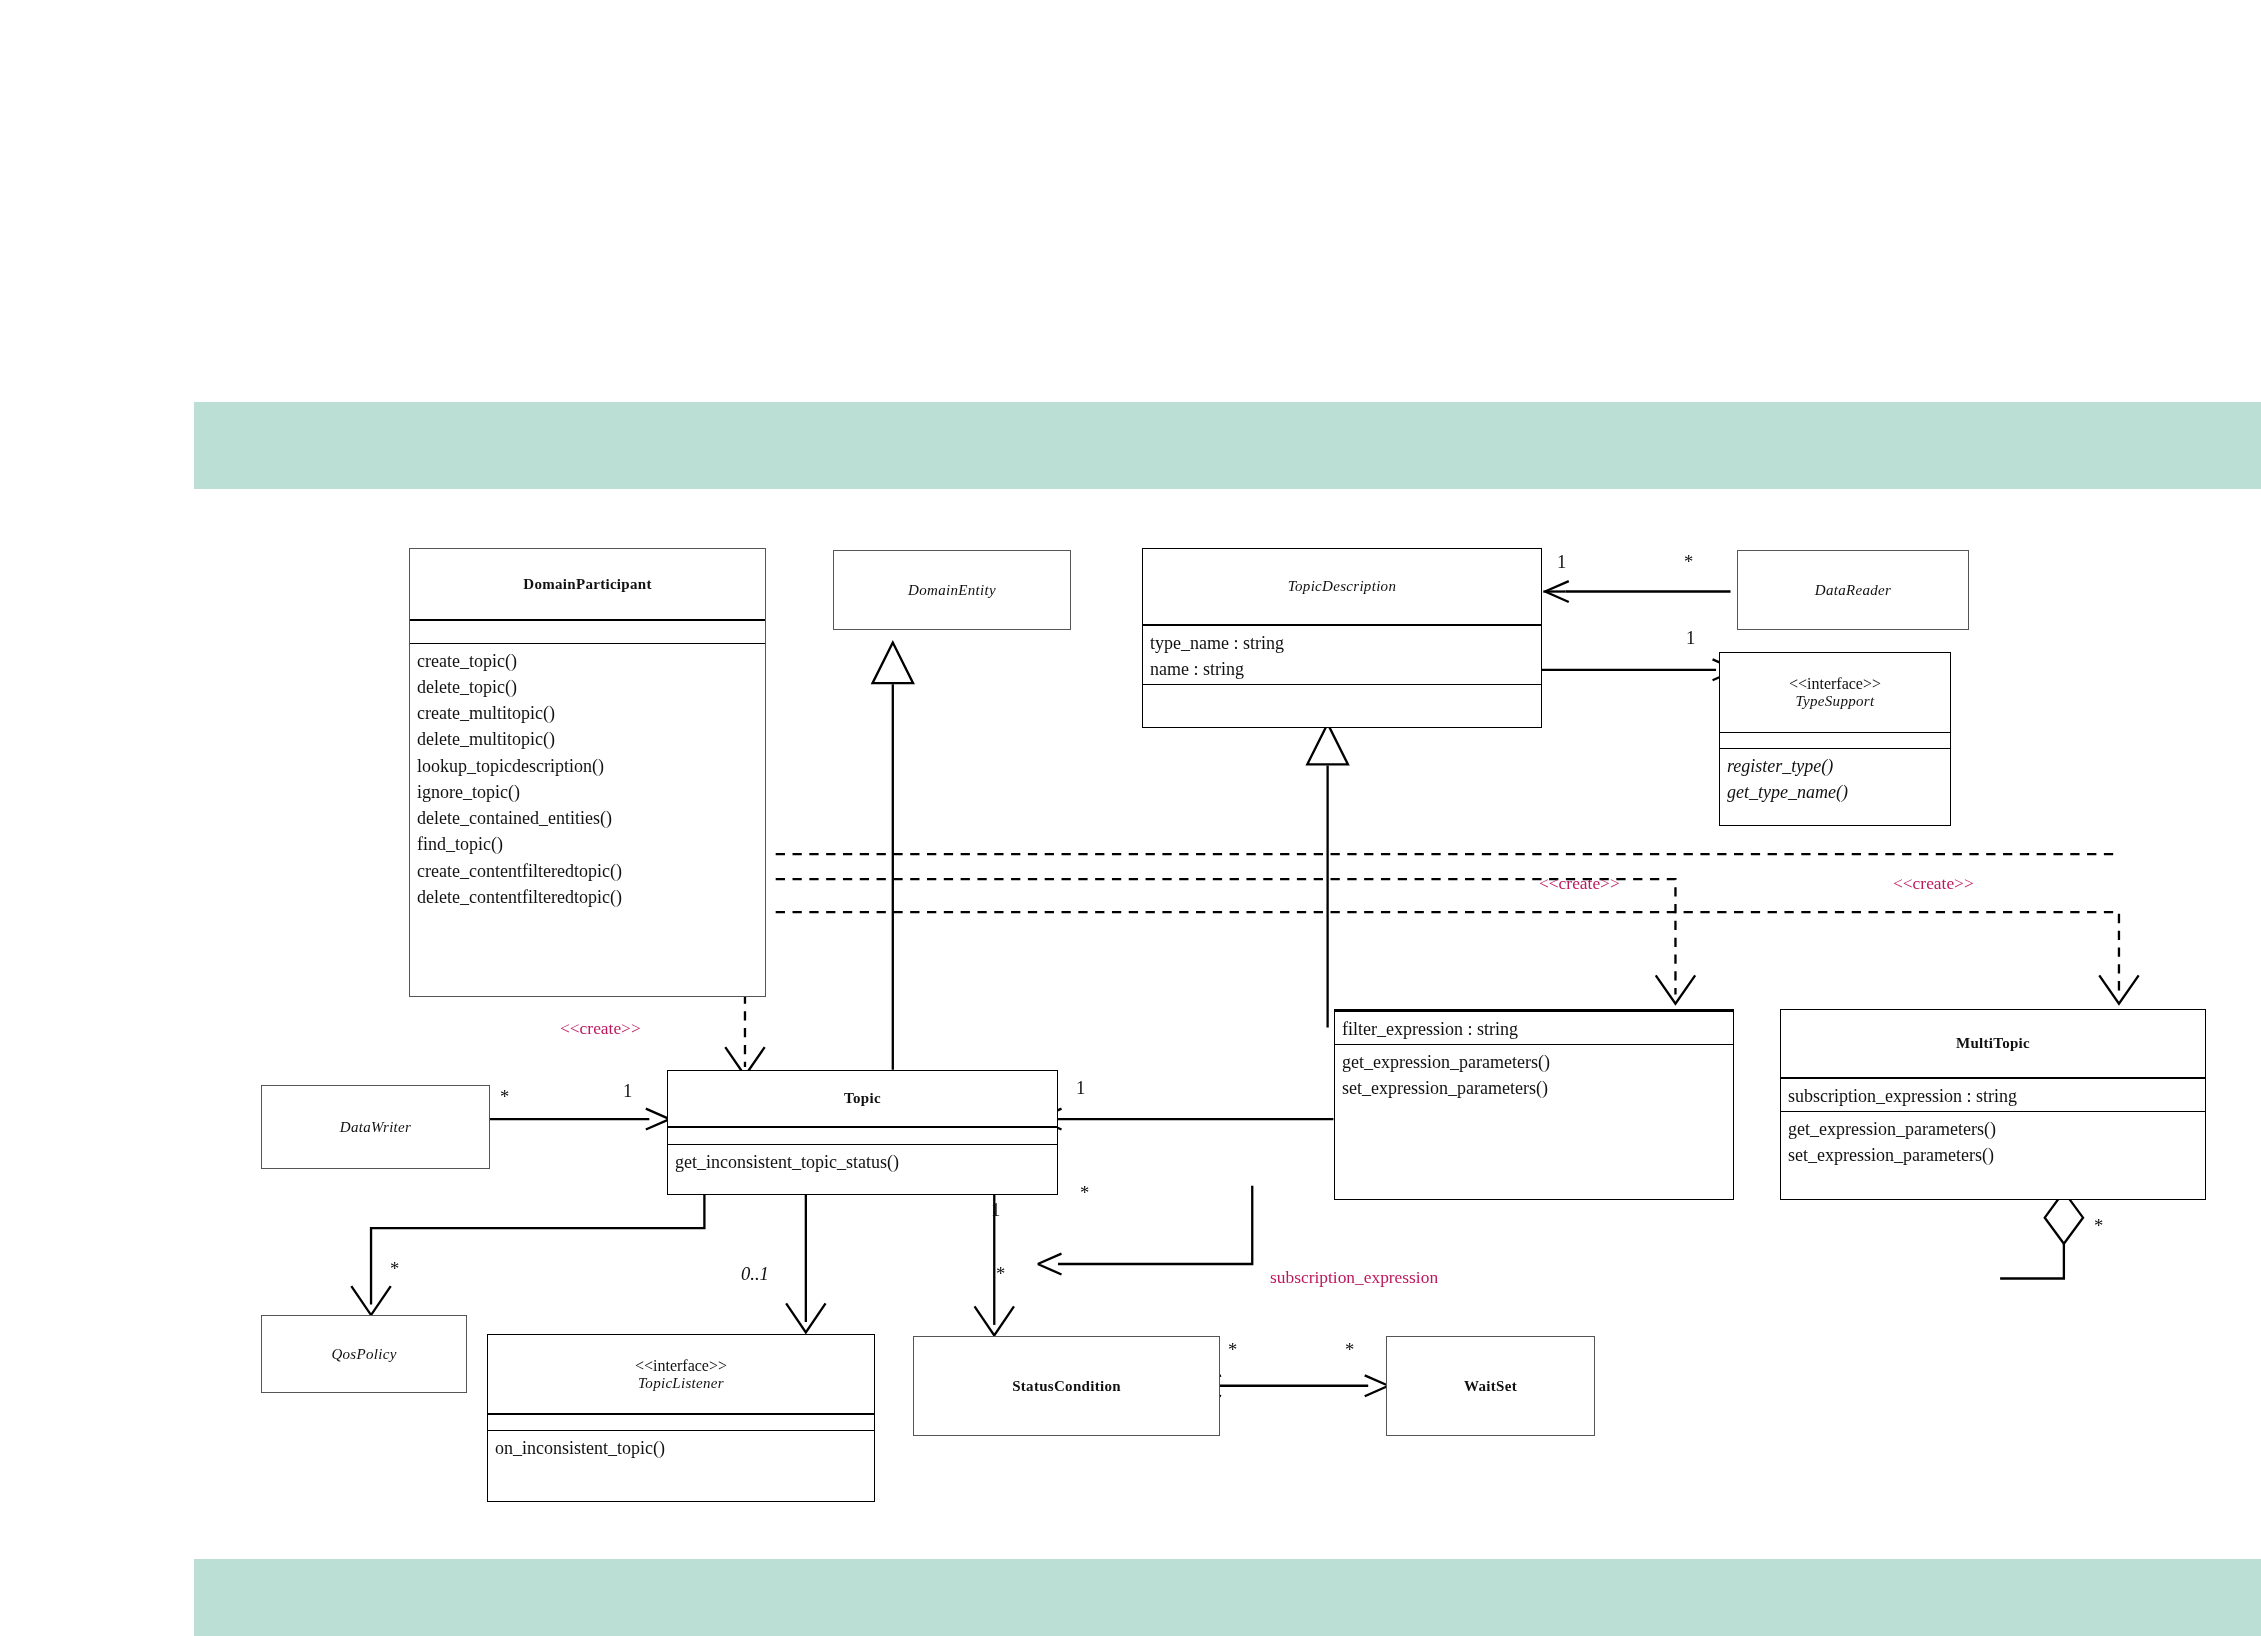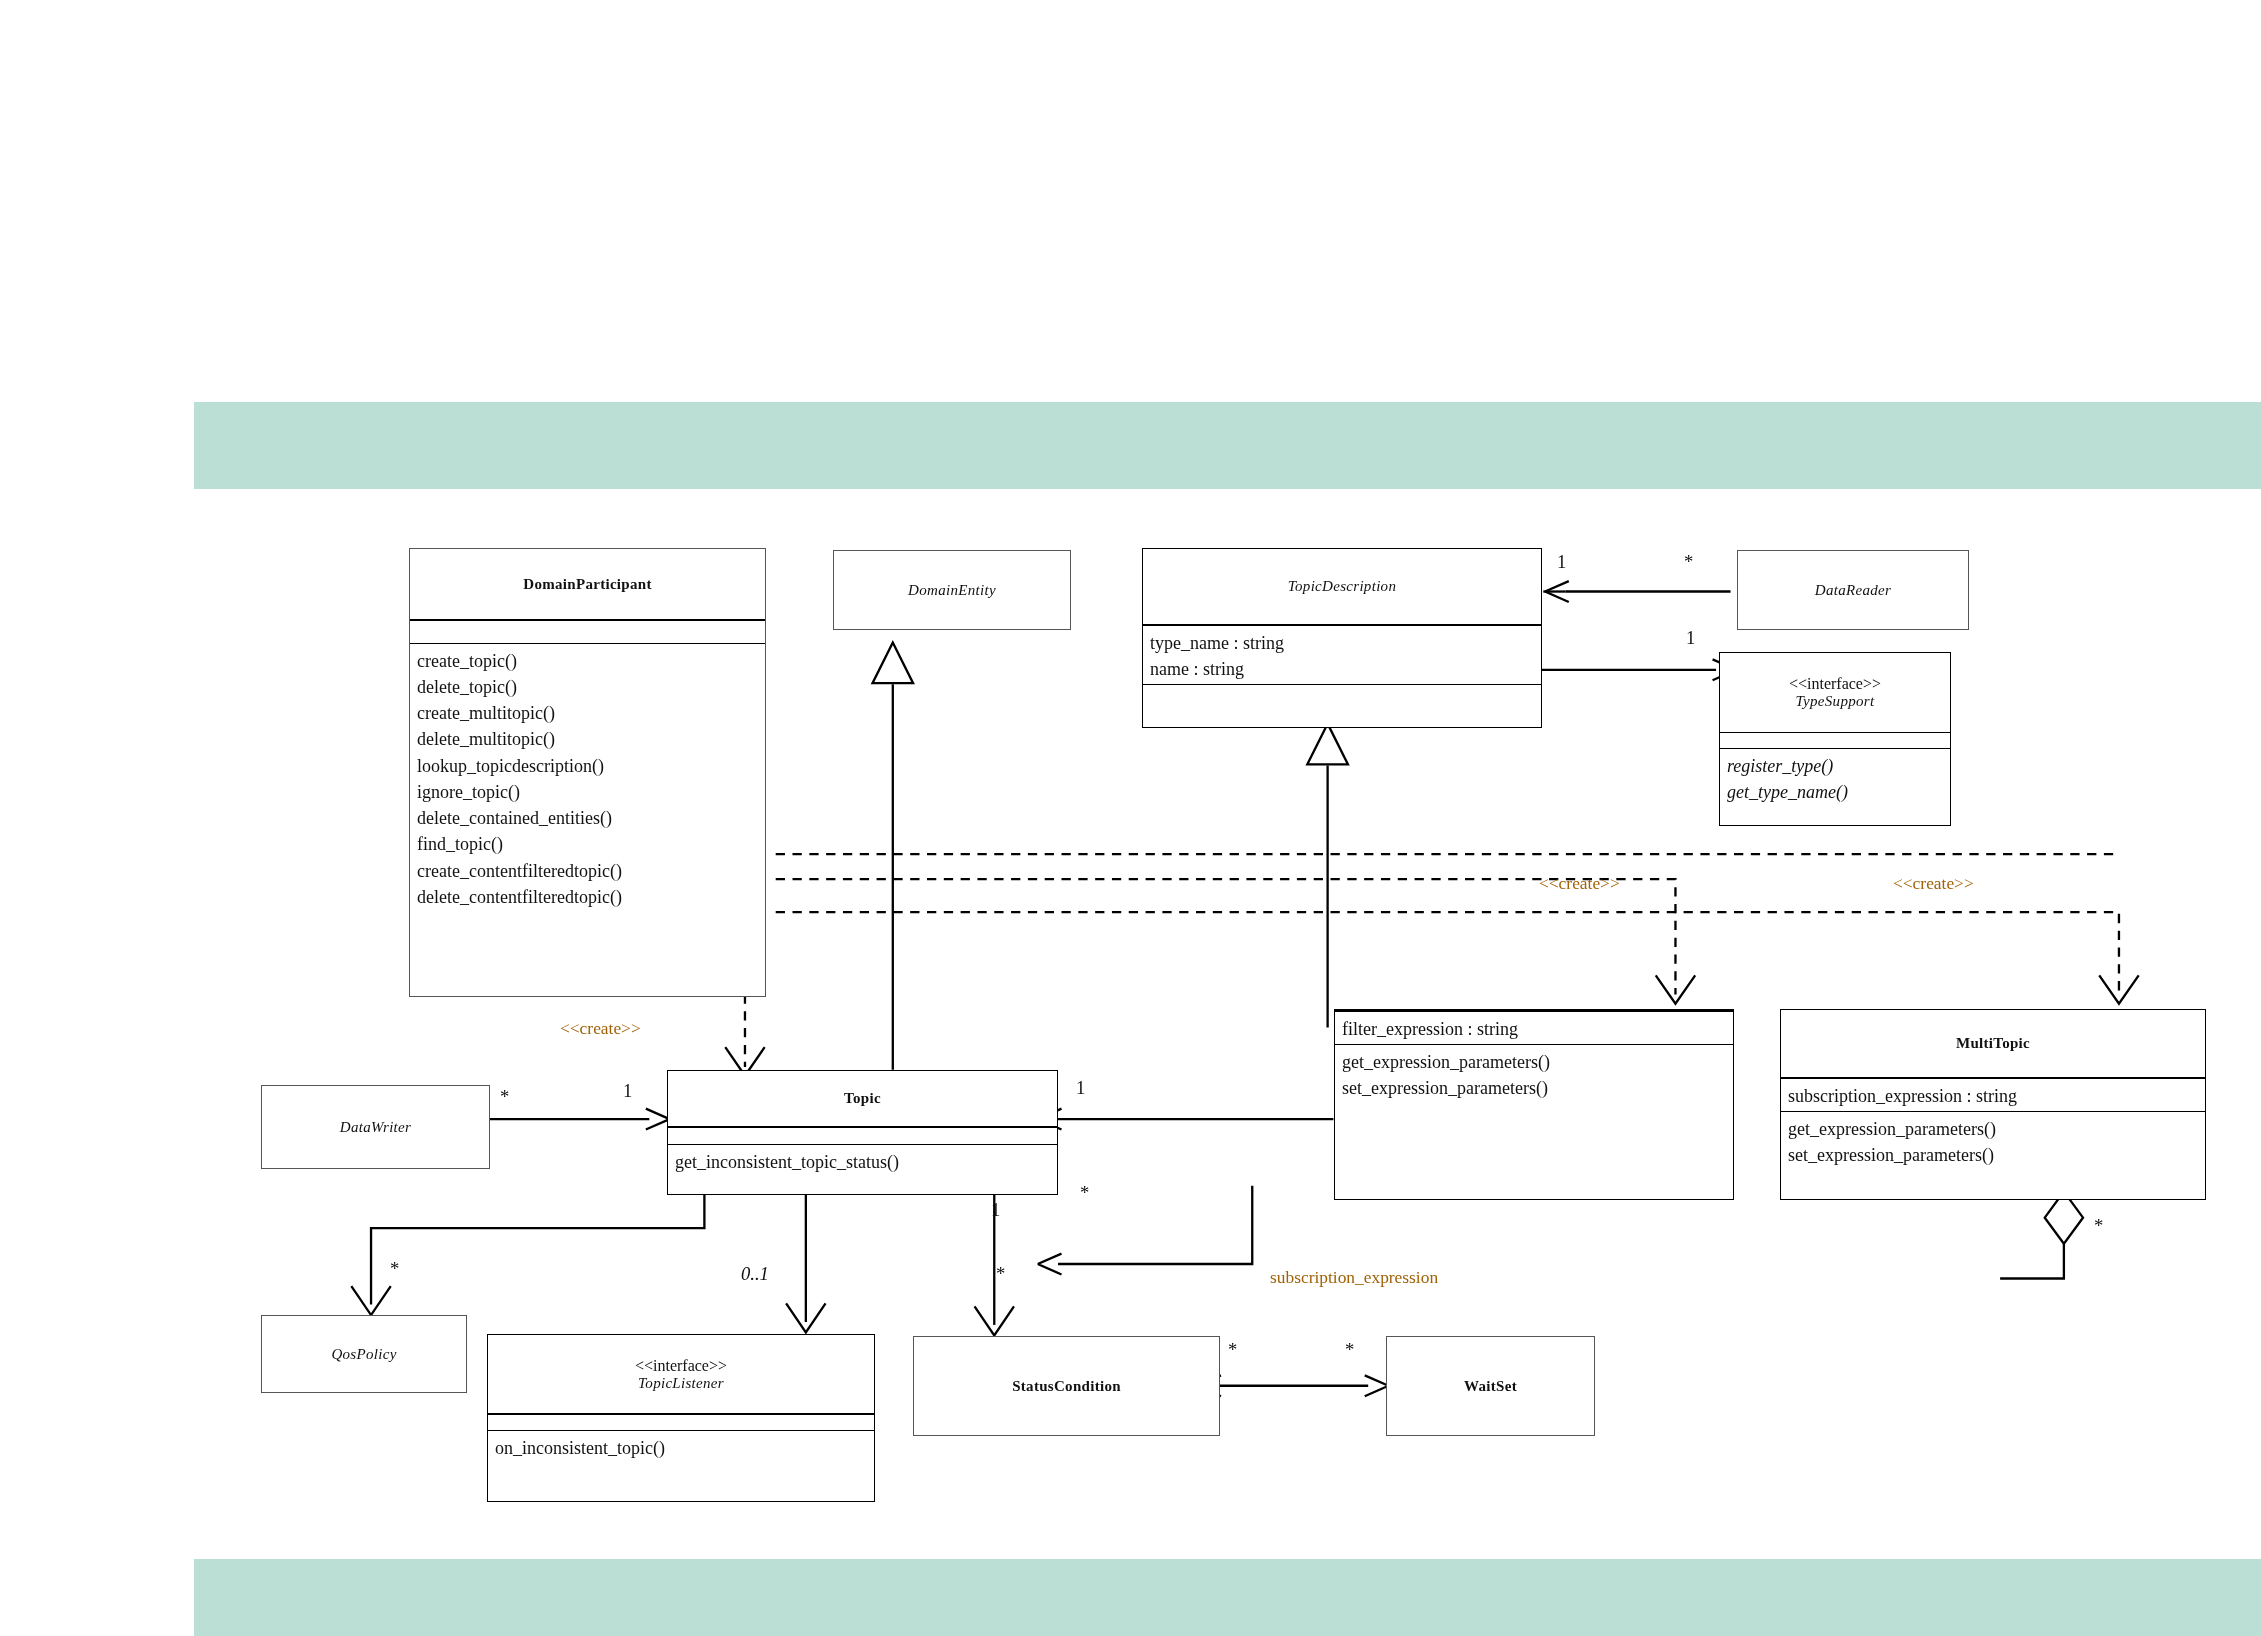--- a/index.html
+++ b/index.html
@@ -11,21 +11,21 @@
   .uml .hdr{display:flex;flex-direction:column;align-items:center;justify-content:center;
             text-align:center;}
   .nm{font-weight:bold;font-size:15px;letter-spacing:0.3px;color:#111;white-space:nowrap;}
   .nm.ital{font-style:italic;font-weight:normal;}
   .ster{font-size:16px;color:#111;white-space:nowrap;}
   .sep{height:0;border-top:2.9px solid #000;}
   .sep.thin{border-top:1.7px solid #000;}
   .cell{padding:3.5px 7px 2.3px 7px;}
   .mrow{font-size:18px;line-height:1.46;color:#111;white-space:nowrap;}
   .mrow.ital{font-style:italic;}
-  .lbl{position:absolute;font-size:17.4px;color:#a16207;white-space:nowrap;}
+  .lbl{position:absolute;font-size:17.4px;color:#be185d;white-space:nowrap;}
   .mult{position:absolute;font-size:18.6px;color:#111;white-space:nowrap;}
   svg.ovl{position:absolute;left:0;top:0;width:2261px;height:1637px;overflow:visible;}
 </style>
 </head>
 <body>
 
 <div class="band" style="left:194px;top:402px;width:2067px;height:87px;"></div>
 <div class="band" style="left:194px;top:1559px;width:2067px;height:78px;"></div>
 
 <svg class="ovl" viewBox="0 0 3900 2823" width="2261" height="1637">

